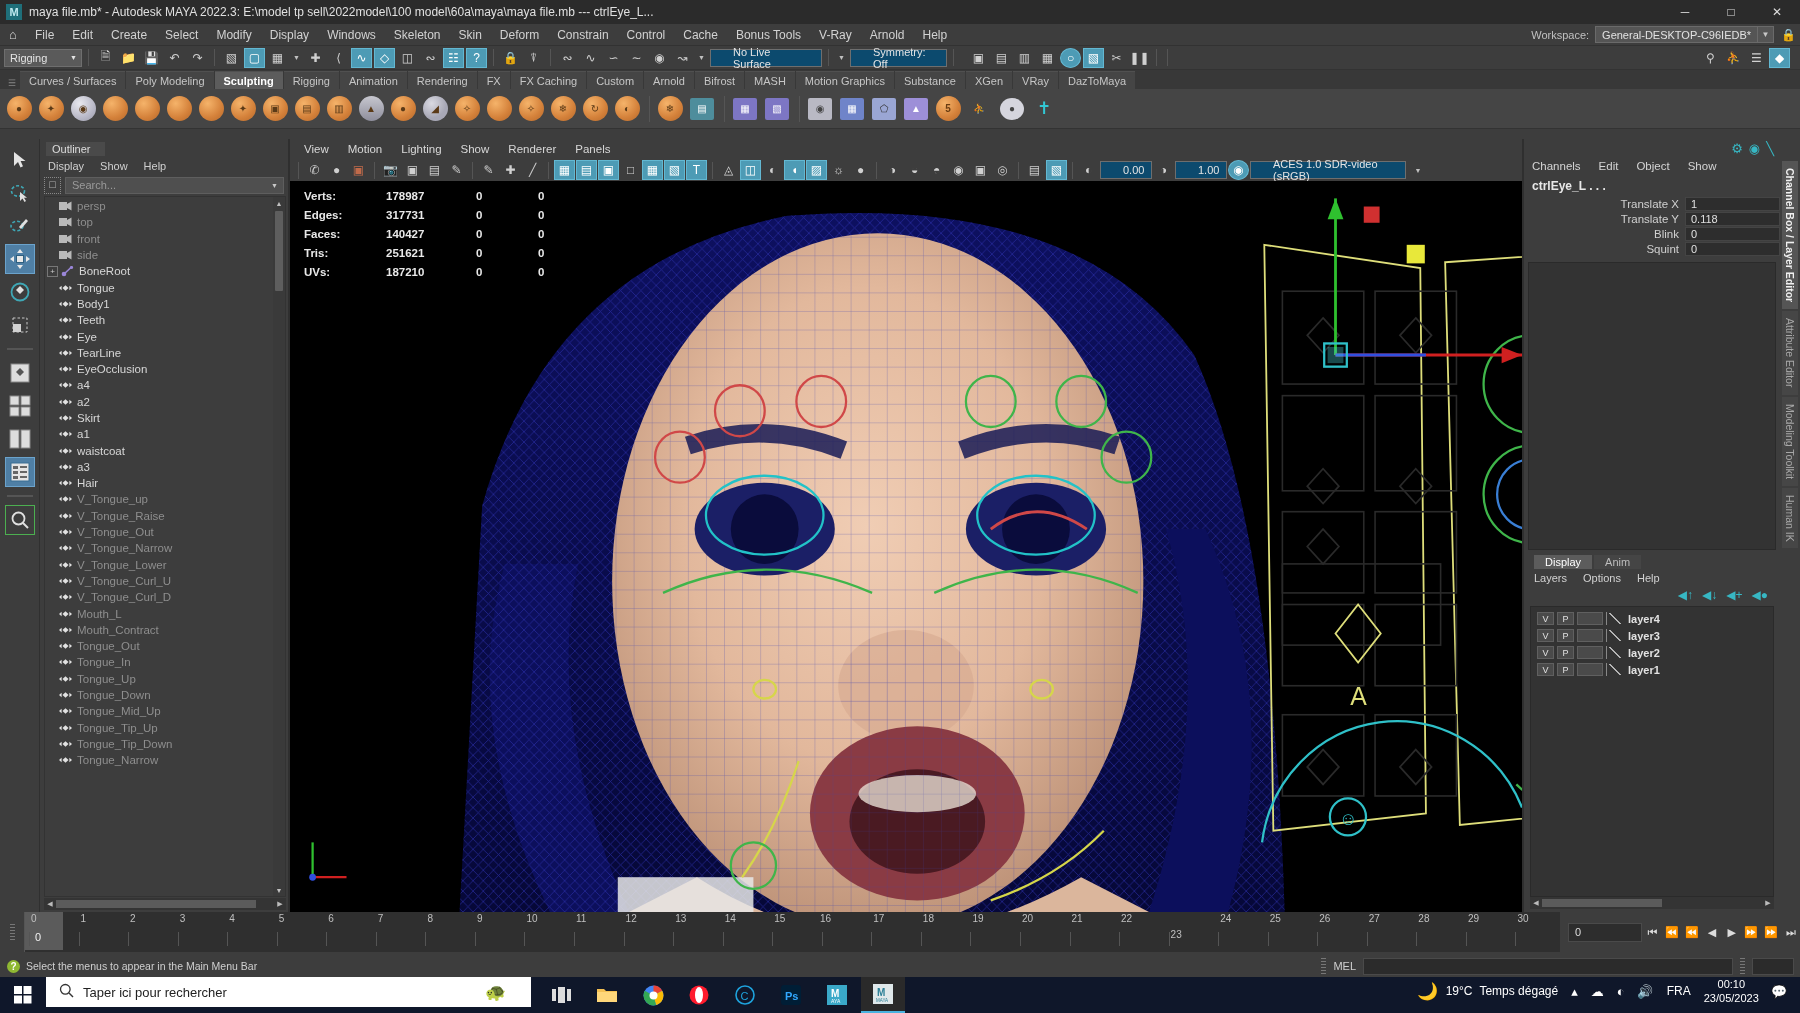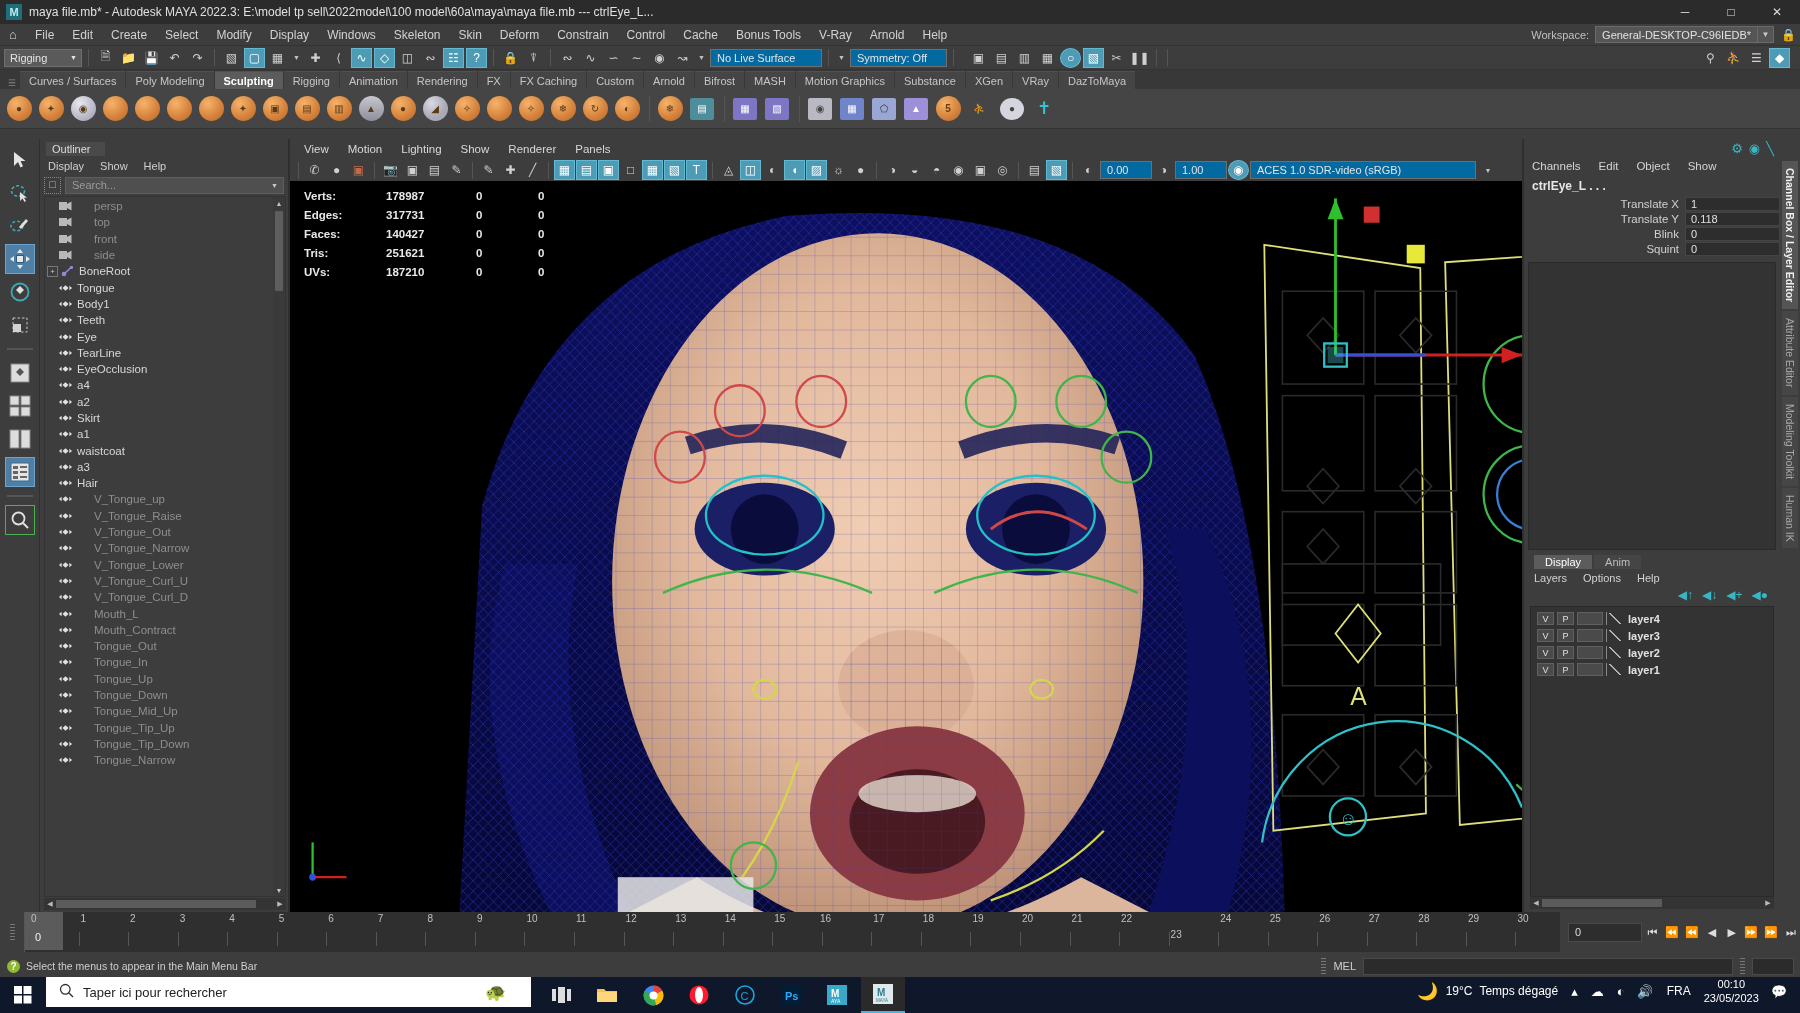--- a/index.html
+++ b/index.html
@@ -35,22 +35,22 @@
   .statusline{ height:24px; background:#3d3d3d; display:flex; align-items:center; gap:2px;
     padding:0 4px; border-bottom:1px solid #333; }
   .sl-select{ width:78px;height:18px;background:#5a5a5a;border:1px solid #6e6e6e;font-size:11px;
     display:flex;align-items:center;padding-left:5px;color:#e4e4e4; position:relative;}
   .sl-select::after{ content:"\25BC"; position:absolute; right:4px; font-size:7px; }
   .sep{ width:1px;height:17px;background:#555;margin:0 4px; }
   .sep2{ width:6px; }
   .ibtn{ width:21px;height:20px;display:flex;align-items:center;justify-content:center;
     font-size:12px;color:#d0d0d0;border:1px solid transparent; }
   .ibtn.on{ background:#4d9bb5; border-color:#63b8d2; color:#fff; }
-  .fieldbox{ height:18px;background:#0369a1;border:1px solid #6e6e6e;font-size:11px;color:#e4e4e4;
-    display:flex;align-items:center;padding:0 6px; }
+  .fieldbox{ height:18px;background:#0c4a6e;border:1px solid #6e6e6e;font-size:11px;color:#e4e4e4;
+    display:flex;align-items:center;padding:0 22px; }
   .smallarrow{ width:13px;height:18px;display:flex;align-items:center;justify-content:center;font-size:7px;color:#c0c0c0; }
 
   
   .shelftabs{ height:19px; background:#383838; display:flex; align-items:flex-end; font-size:11px;
     padding-left:4px; }
   .shelftabs .grip{ width:16px;height:13px;display:flex;align-items:center;justify-content:center;color:#888;font-size:9px;}
   .shelftab{ padding:0 9px; height:18px; line-height:18px; color:#c6c6c6; background:#454545;
     margin-right:1px; border-top:1px solid #505050;text-align:center; }
   .shelftab.active{ background:#5c5c5c; color:#fff; font-weight:bold; }
 
@@ -82,21 +82,21 @@
   .ol-search .sicon{ width:17px;height:17px;border:1px dotted #888;display:flex;align-items:center;justify-content:center;font-size:9px;color:#aaa;}
   .ol-search .inp{ flex:1;height:17px;background:#4f4f4f;border:1px solid #5e5e5e;font-size:11px;color:#9a9a9a;
     display:flex;align-items:center;padding-left:6px; position:relative; }
   .ol-search .inp::after{content:"\25BC";position:absolute;right:5px;font-size:7px;color:#c8c8c8;}
   .ol-list{ flex:1; background:#3d3d3d; overflow:hidden; position:relative; border:1px solid #333;
     margin:1px 2px 0 4px;}
   .ol-scroll{ position:absolute; right:0; top:0; bottom:0; width:12px; background:#3a3a3a; }
   .ol-scroll .up,.ol-scroll .dn{ height:12px;display:flex;align-items:center;justify-content:center;font-size:7px;color:#c0c0c0;}
   .ol-scroll .thumb{ position:absolute; top:14px; left:2px; width:8px; height:80px; background:#5e5e5e; border-radius:1px;}
   .ol-row{ height:16.3px; display:flex; align-items:center; font-size:11.5px; padding-left:14px; color:#d7d7d7; }
-  .ol-row.dim{ color:#8e8e8e;gap:17px; }
+  .ol-row.dim{ color:#8e8e8e; }
   .ol-row .exp{ width:11px;height:11px;border:1px solid #777;font-size:8px;line-height:9px;text-align:center;
     margin-right:3px; margin-left:-12px; color:#ccc;}
   .ol-icon{ margin-right:5px; display:inline-flex; }
   .ol-hscroll{ height:12px; margin:1px 2px 2px 4px; background:#343434; position:relative; }
   .ol-hscroll .hthumb{ position:absolute; left:12px; top:2px; height:8px; width:200px; background:#5b5b5b; }
   .ol-hscroll .l,.ol-hscroll .r{ position:absolute; top:0; width:12px;height:12px;display:flex;align-items:center;justify-content:center;font-size:7px;color:#bbb;}
   .ol-hscroll .l{left:0;} .ol-hscroll .r{right:0;}
 
   
   .viewarea{ flex:1; display:flex; flex-direction:column; background:#3d3d3d; position:relative; }
@@ -914,21 +914,21 @@
         <div class="ibtn">◎</div>
         <div class="sep"></div>
         <div class="ibtn">▤</div>
         <div class="ibtn on">▧</div>
         <div class="sep"></div>
         <div class="ibtn">◐</div>
         <div class="fieldbox" style="width:52px">0.00</div>
         <div class="ibtn">◑</div>
         <div class="fieldbox" style="width:52px">1.00</div>
         <div class="ibtn on" style="border-radius:50%">◉</div>
-        <div class="fieldbox" style="width:226px">ACES 1.0 SDR-video (sRGB)</div>
+        <div class="fieldbox" style="width:156px">ACES 1.0 SDR-video (sRGB)</div>
         <div class="smallarrow" style="width:22px">▼</div>
       </div>
 
       <div class="vp-canvas">
 
         <svg width="100%" height="100%" viewBox="0 0 1090 630" preserveAspectRatio="none" style="position:absolute;inset:0">
           <defs>
             <radialGradient id="skin" cx="48%" cy="42%" r="62%">
               <stop offset="0%" stop-color="#f0cdb4"></stop>
                 <stop offset="55%" stop-color="#e2b89c"></stop>

